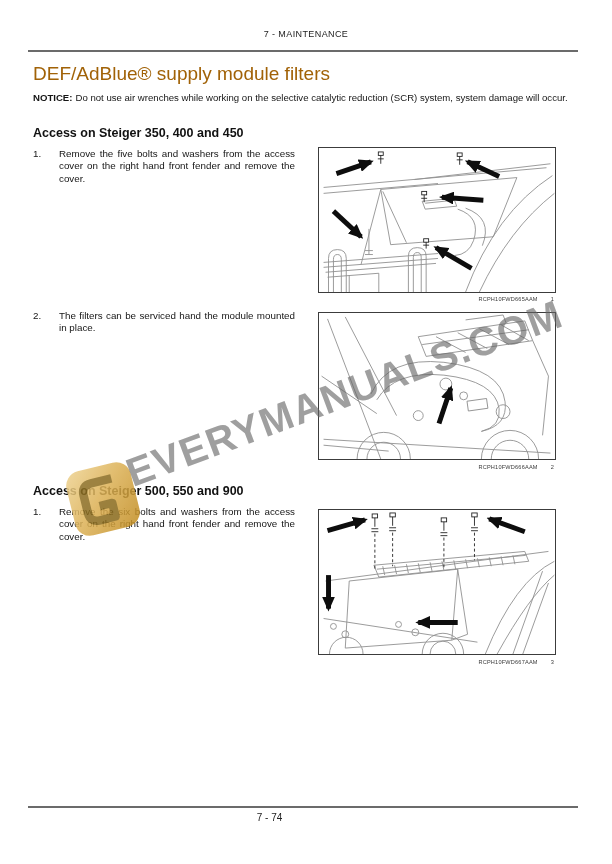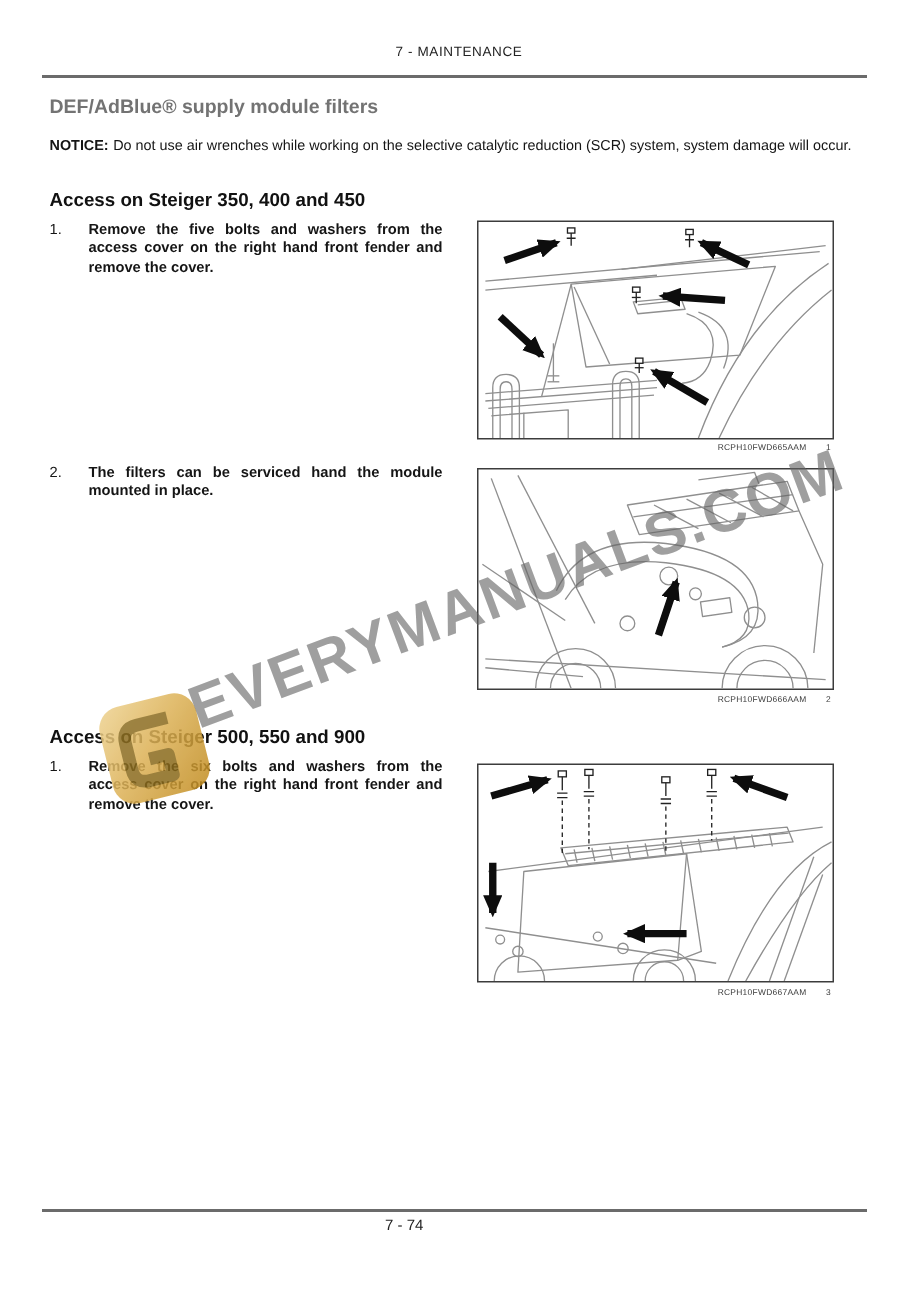--- a/index.html
+++ b/index.html
@@ -6,28 +6,28 @@
   .page {
     position:relative; width:612px; height:864px; background:#fff;
     font-family:"Liberation Sans", sans-serif; color:#1a1a1a; overflow:hidden;
   }
   .abs { position:absolute; }
   .header-text { top:29px; left:0; width:612px; text-align:center; font-size:9px; letter-spacing:.4px; color:#222; }
   .rule { left:28px; width:550px; height:2px; background:#6b6b6b; }
   .header-rule { top:50px; }
   .footer-rule { top:806px; }
   .footer-text { top:812px; left:0; width:539px; text-align:center; font-size:10px; color:#222; }
-  .doc-title { top:63px; left:33px; font-size:13px; color:#737373;font-weight:bold; }
+  .doc-title { top:63px; left:33px; font-size:19px; color:#a16207; }
   .notice { top:92px; left:33px; width:547px; font-size:9.6px; line-height:12px; color:#151515; }
   .notice-label { font-weight:bold; margin-right:3px; }
   .sec-heading { left:33px; font-size:12.5px; font-weight:bold; color:#111;text-align:center; }
   .h1 { top:126px; } .h2 { top:484px; }
   .step { left:33px; width:262px; display:flex; font-size:9.8px; line-height:12.4px; color:#151515; }
   .step .num { width:26px; flex:0 0 26px; }
-  .step .txt { width:236px; text-align:justify;font-weight:bold; }
+  .step .txt { width:236px; text-align:justify; }
   .s1-1 { top:148px; } .s1-2 { top:310px; } .s2-1 { top:506px; }
   .figure { left:318px; width:238px; box-sizing:border-box; border:1.6px solid #3c3c3c; background:#fff; }
   .fig1 { top:147px; height:146px; }
   .fig2 { top:312px; height:148px; }
   .fig3 { top:509px; height:146px; }
   .figure svg { display:block; width:100%; height:100%; }
   .caption { left:318px; width:238px; display:flex; justify-content:flex-end; align-items:baseline;
              font-size:5.6px; color:#3a3a3a; letter-spacing:.2px; }
   .caption .fig-id { margin-right:13px; }
   .caption .fig-no { padding-right:2px; }

